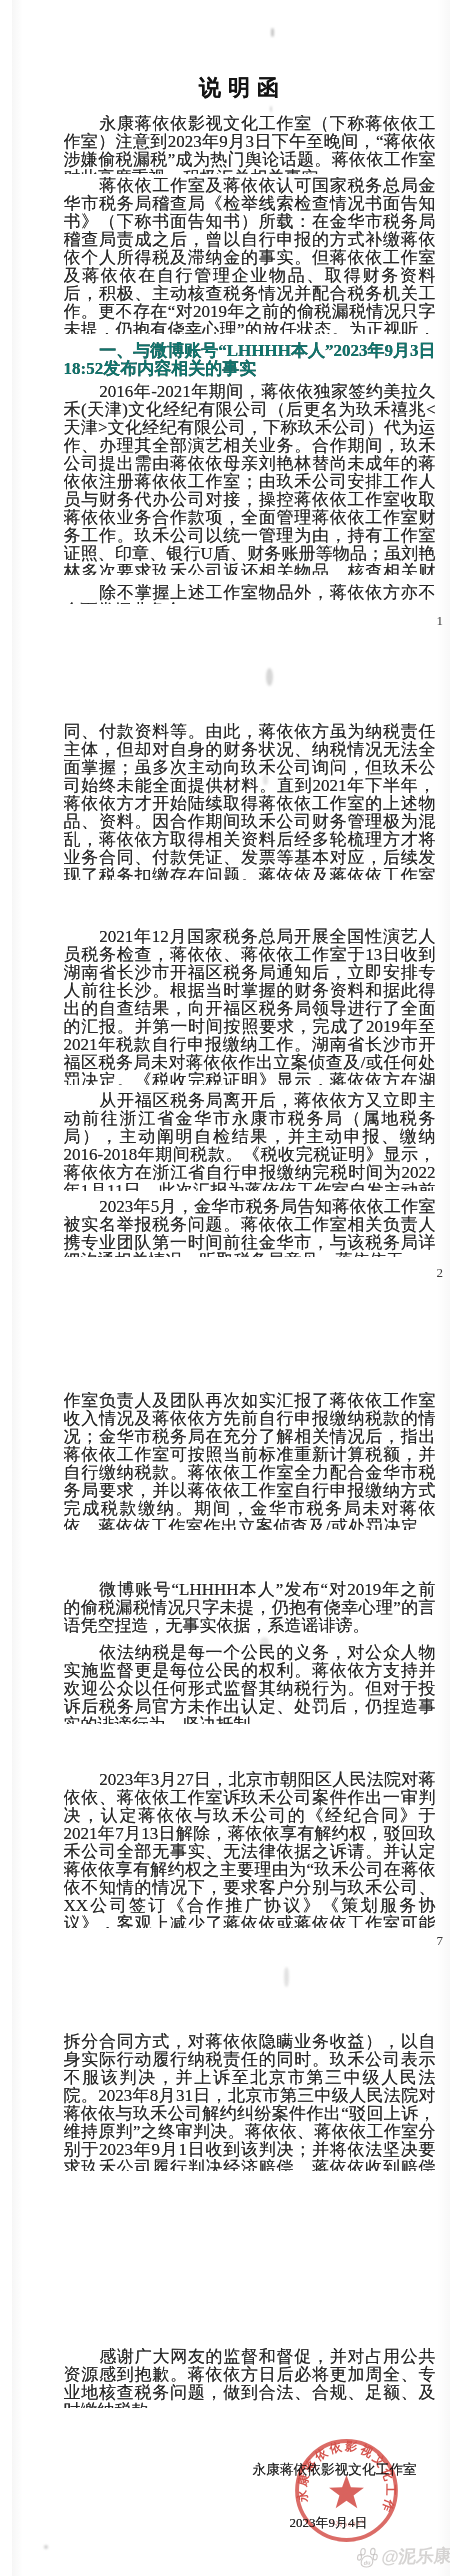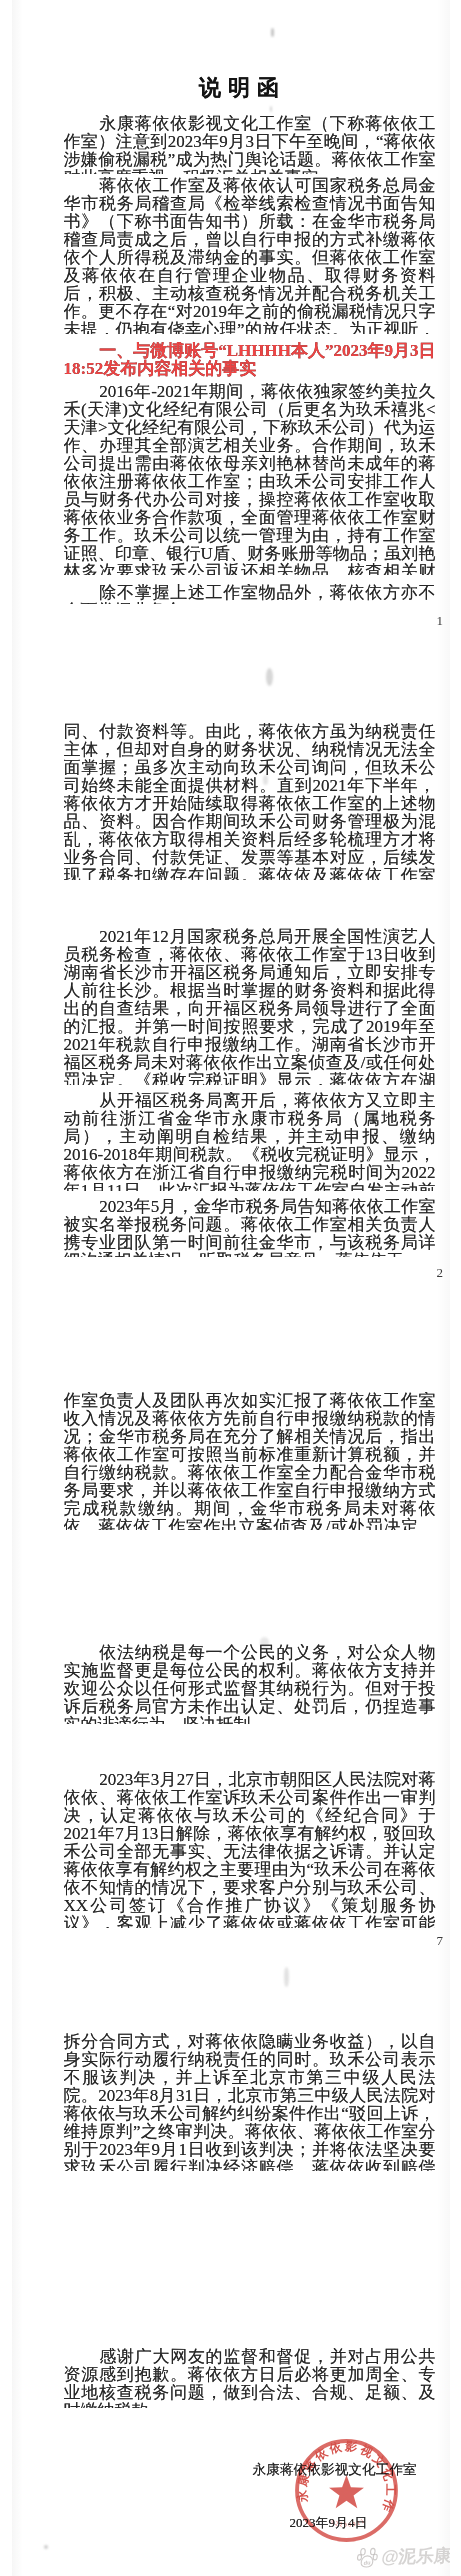--- a/index.html
+++ b/index.html
@@ -23,21 +23,21 @@
     color:#141414;text-shadow:0 0 0.5px rgba(20,20,20,.9);
   }
   .block{
     position:absolute;left:52px;width:372px;
     font-size:17px;line-height:18px;
     text-align:justify;overflow:hidden;
     color:#272727;
     text-shadow:0 0 0.4px rgba(45,45,45,.75);
   }
   .indent{text-indent:2.1em;}
-  .heading{font-weight:bold;color:#ef4444;text-shadow:0 0 0.6px rgba(20,20,20,.9);}
+  .heading{font-weight:bold;color:#0f766e;text-shadow:0 0 0.6px rgba(20,20,20,.9);}
   .page-num{
     position:absolute;left:0;width:462px;text-align:right;
     font-size:13px;letter-spacing:2.8px;color:#3a3a3a;
   }
   .sig-name{
     position:absolute;left:241px;top:2461px;width:162px;
     font-size:13.7px;text-align:center;color:#242424;
     text-shadow:0 0 0.5px rgba(40,40,40,.8);white-space:nowrap;
   }
   .sig-date{
@@ -97,20 +97,21 @@
   <div class="block indent" style="top:584px;height:20.4px">除不掌握上述工作室物品外，蒋依依方亦不全面掌握业务合</div>
   <div class="page-num" style="top:613px">1 / 4</div>
 
   <div class="block" style="top:723px;height:157px">同、付款资料等。由此，蒋依依方虽为纳税责任主体，但却对自身的财务状况、纳税情况无法全面掌握；虽多次主动向玖禾公司询问，但玖禾公司始终未能全面提供材料。直到2021年下半年，蒋依依方才开始陆续取得蒋依依工作室的上述物品、资料。因合作期间玖禾公司财务管理极为混乱，蒋依依方取得相关资料后经多轮梳理方才将业务合同、付款凭证、发票等基本对应，后续发现了税务扣缴存在问题。蒋依依及蒋依依工作室后续积极配合相关税务主管部门工作，如实、全额申报当季所得。</div>
   <div class="block indent" style="top:928px;height:157px">2021年12月国家税务总局开展全国性演艺人员税务检查，蒋依依、蒋依依工作室于13日收到湖南省长沙市开福区税务局通知后，立即安排专人前往长沙。根据当时掌握的财务资料和据此得出的自查结果，向开福区税务局领导进行了全面的汇报。并第一时间按照要求，完成了2019年至2021年税款自行申报缴纳工作。湖南省长沙市开福区税务局未对蒋依依作出立案侦查及/或任何处罚决定。《税收完税证明》显示，蒋依依方在湖南省长沙市开福区税务局自行申报缴纳完税时间为2021年12月25日及28日。</div>
   <div class="block indent" style="top:1092px;height:99px">从开福区税务局离开后，蒋依依方又立即主动前往浙江省金华市永康市税务局（属地税务局），主动阐明自检结果，并主动申报、缴纳2016-2018年期间税款。《税收完税证明》显示，蒋依依方在浙江省自行申报缴纳完税时间为2022年1月11日。此次汇报为蒋依依工作室自发主动前往税务局开展、自行补缴相关税务。</div>
   <div class="block indent" style="top:1198px;height:59px">2023年5月，金华市税务局告知蒋依依工作室被实名举报税务问题。蒋依依工作室相关负责人携专业团队第一时间前往金华市，与该税务局详细沟通相关情况、听取税务局意见。蒋依依工</div>
   <div class="page-num" style="top:1265px">2 / 4</div>
 
   <div class="block" style="top:1392px;height:138px">作室负责人及团队再次如实汇报了蒋依依工作室收入情况及蒋依依方先前自行申报缴纳税款的情况；金华市税务局在充分了解相关情况后，指出蒋依依工作室可按照当前标准重新计算税额，并自行缴纳税款。蒋依依工作室全力配合金华市税务局要求，并以蒋依依工作室自行申报缴纳方式完成税款缴纳。期间，金华市税务局未对蒋依依、蒋依依工作室作出立案侦查及/或处罚决定。蒋依依工作室于2023年7月6日完成相关税款缴纳。</div>
+  <div class="block indent" style="top:1581px;height:60px">微博账号“LHHHH本人”发布“对2019年之前的偷税漏税情况只字未提，仍抱有侥幸心理”的言语凭空捏造，无事实依据，系造谣诽谤。</div>
   <div class="block indent" style="top:1644px;height:80px">依法纳税是每一个公民的义务，对公众人物实施监督更是每位公民的权利。蒋依依方支持并欢迎公众以任何形式监督其纳税行为。但对于投诉后税务局官方未作出认定、处罚后，仍捏造事实的诽谤行为，坚决抵制。</div>
   <div class="block indent" style="top:1771px;height:157px">2023年3月27日，北京市朝阳区人民法院对蒋依依、蒋依依工作室诉玖禾公司案件作出一审判决，认定蒋依依与玖禾公司的《经纪合同》于2021年7月13日解除，蒋依依享有解约权，驳回玖禾公司全部无事实、无法律依据之诉请。并认定蒋依依享有解约权之主要理由为“玖禾公司在蒋依依不知情的情况下，要求客户分别与玖禾公司、XX公司签订《合作推广协议》《策划服务协议》，客观上减少了蒋依依或蒋依依工作室可能从演艺活动中取得的收益分配金额，玖禾公司存在根本违约”（即玖禾公司通过</div>
   <div class="page-num" style="top:1933px">7 / 4</div>
 
   <div class="block" style="top:2033px;height:138px">拆分合同方式，对蒋依依隐瞒业务收益），以自身实际行动履行纳税责任的同时。玖禾公司表示不服该判决，并上诉至北京市第三中级人民法院。2023年8月31日，北京市第三中级人民法院对蒋依依与玖禾公司解约纠纷案件作出“驳回上诉，维持原判”之终审判决。蒋依依、蒋依依工作室分别于2023年9月1日收到该判决；并将依法坚决要求玖禾公司履行判决经济赔偿，蒋依依收到赔偿款项后，亦将及时缴纳税款。</div>
   <div class="block indent" style="top:2348px;height:60px">感谢广大网友的监督和督促，并对占用公共资源感到抱歉。蒋依依方日后必将更加周全、专业地核查税务问题，做到合法、合规、足额、及时缴纳税款。</div>
 
   <div class="sig-name">永康蒋依依影视文化工作室</div>
   <div class="sig-date">2023年9月4日</div>
 

